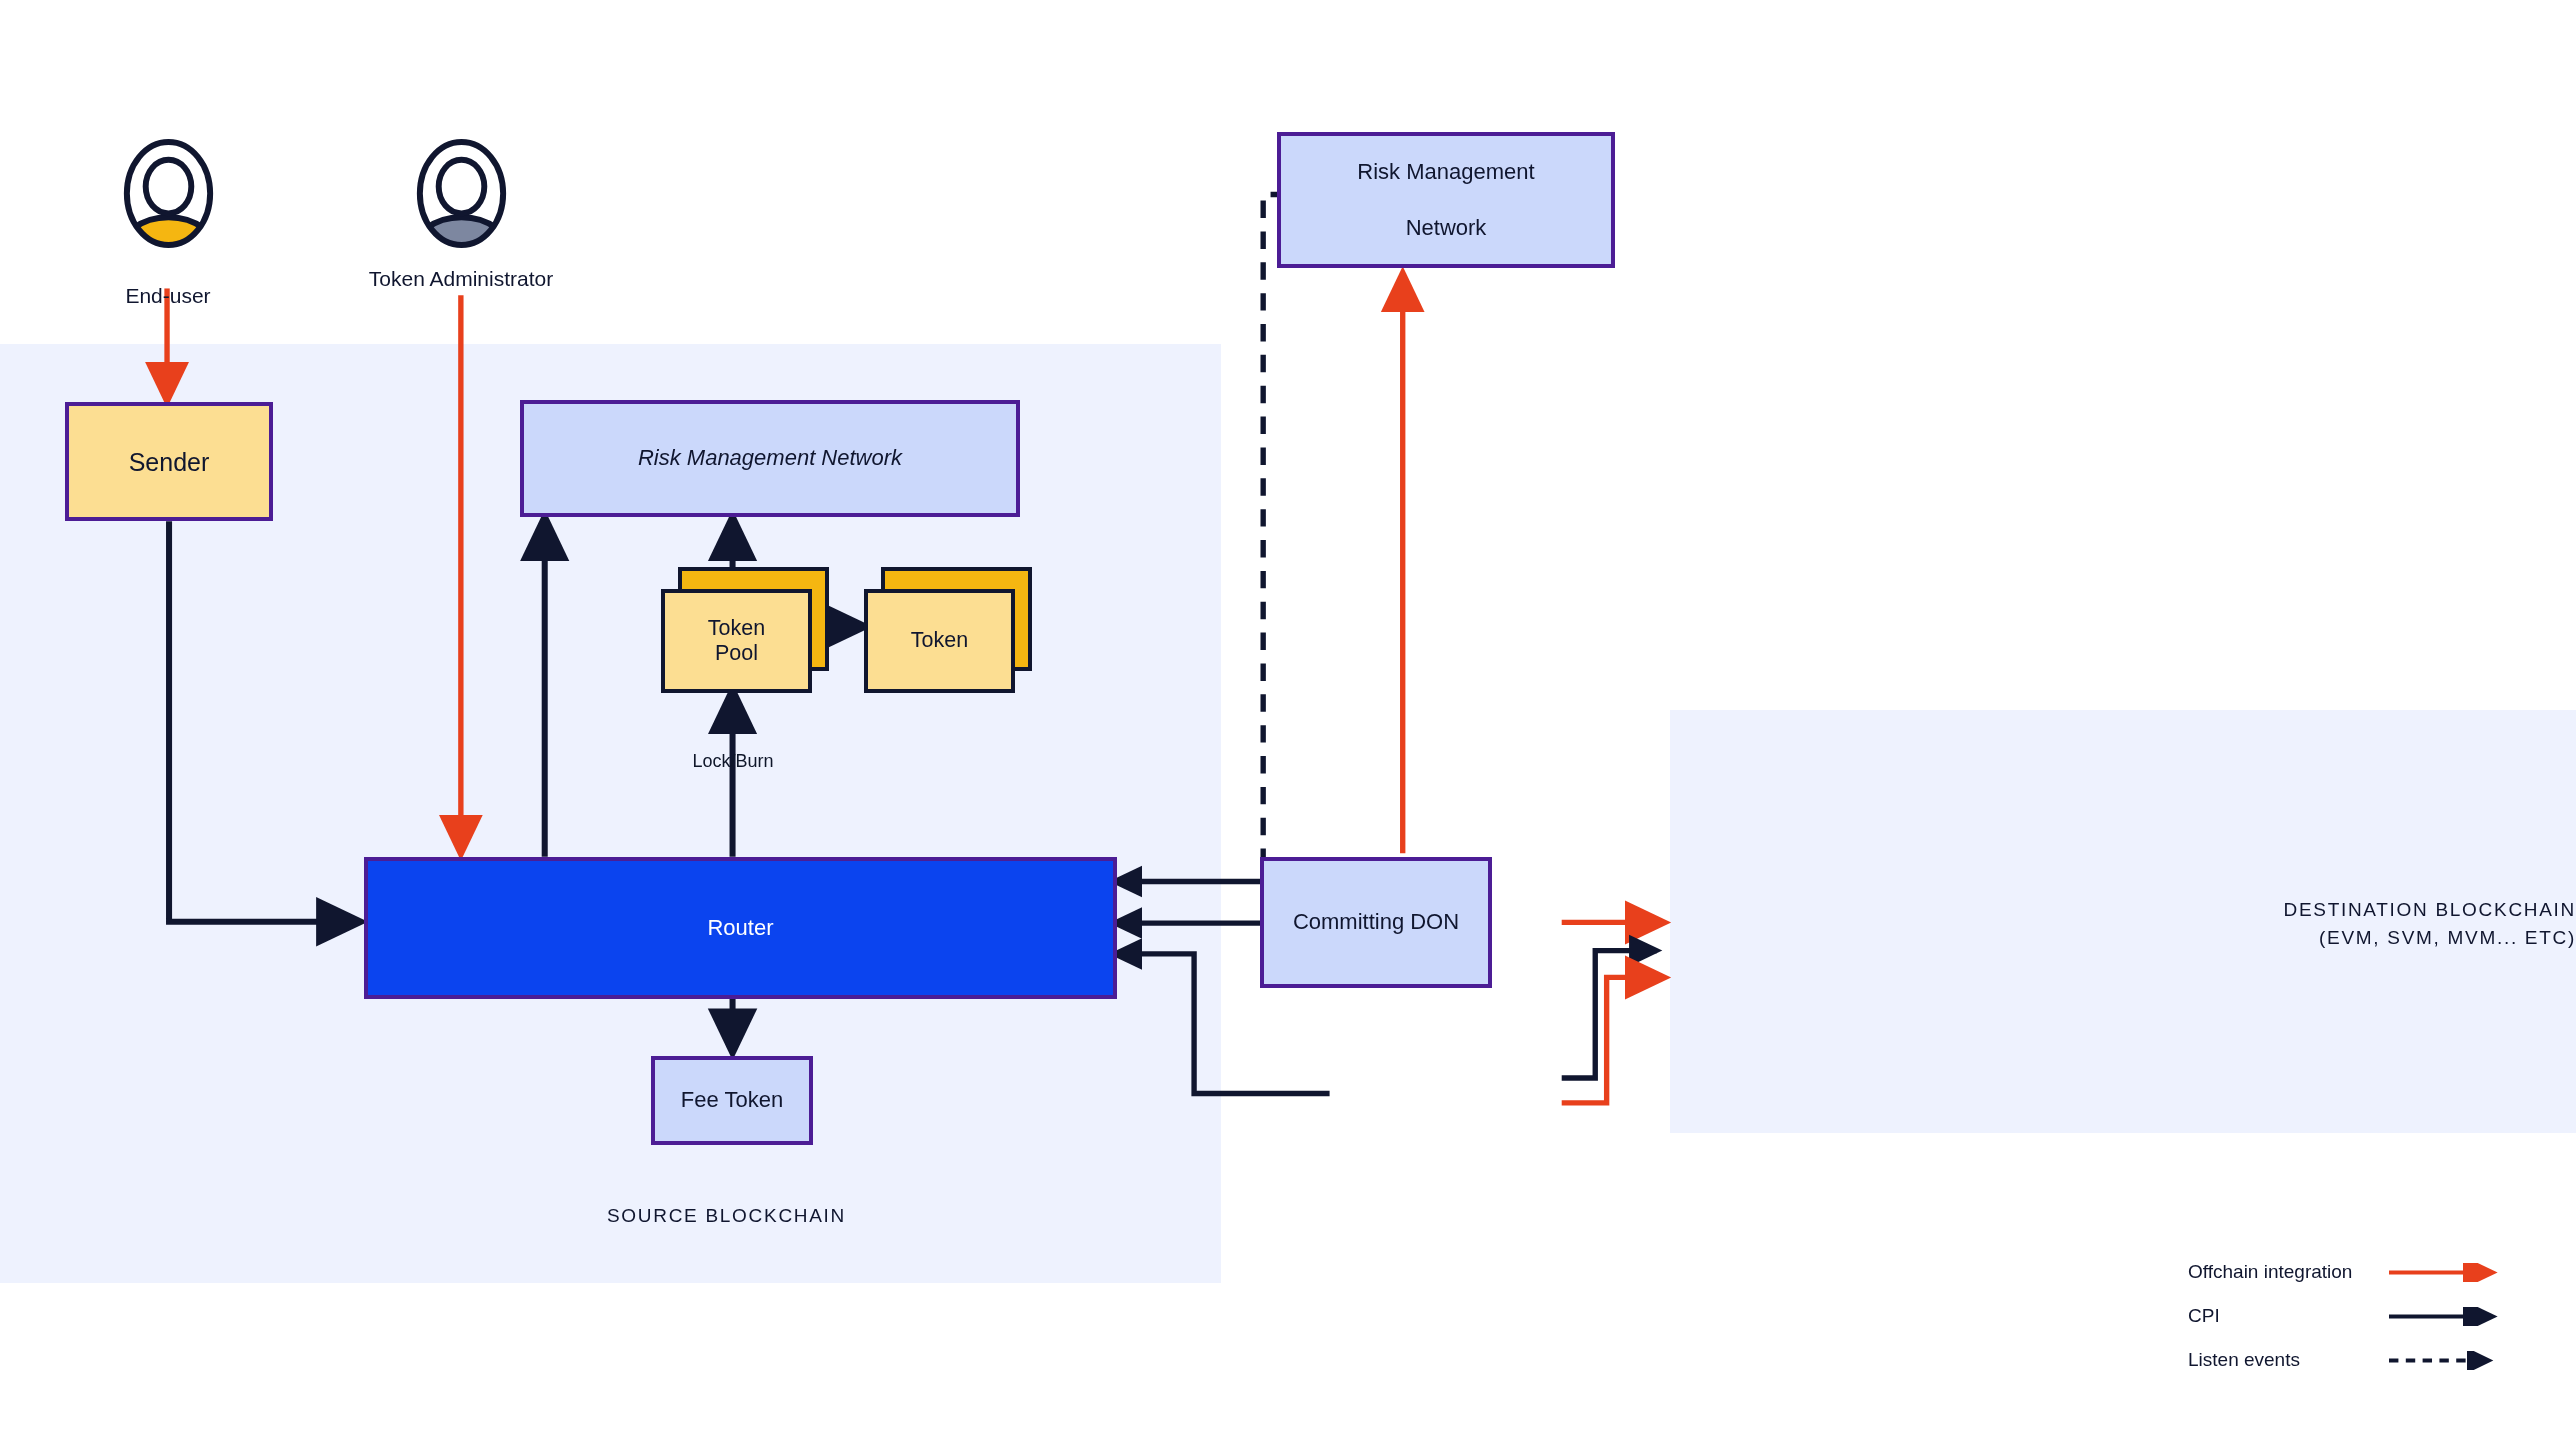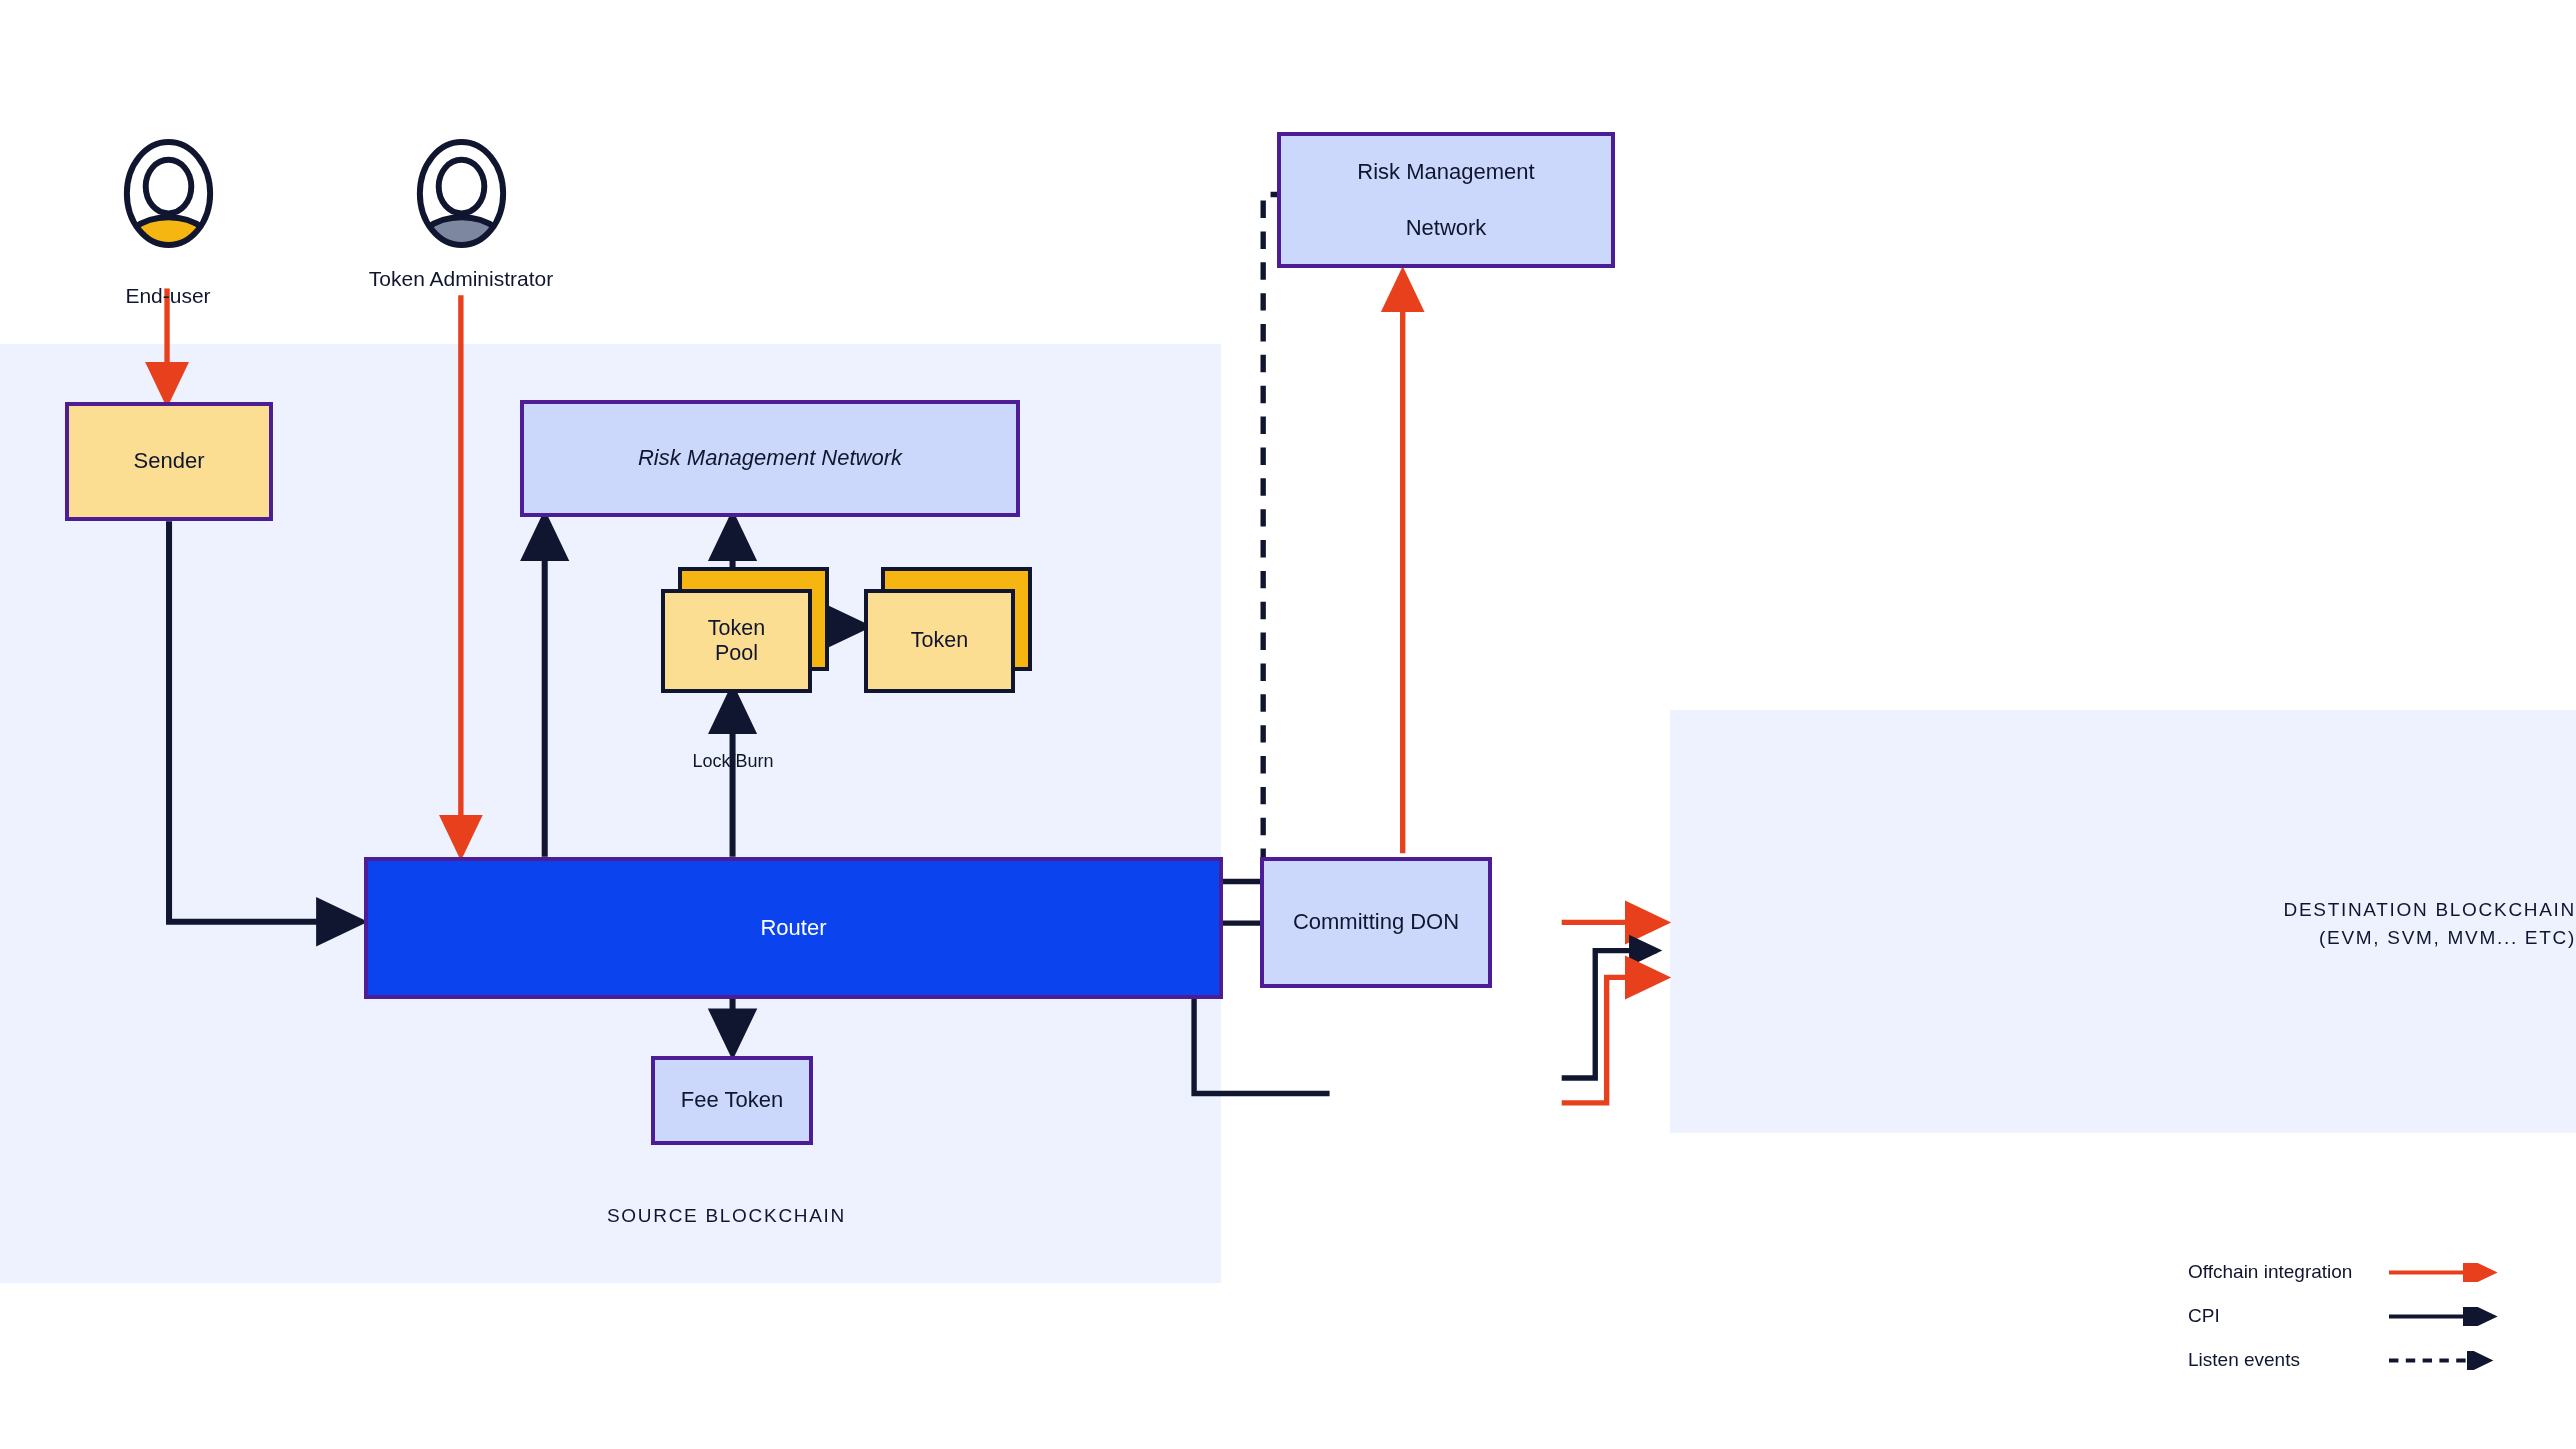--- a/index.html
+++ b/index.html
@@ -113,21 +113,21 @@
       </g>
       <ellipse cx="55" cy="56" rx="42" ry="52" fill="none" stroke="#10162F" stroke-width="6"></ellipse>
       <ellipse cx="55" cy="49" rx="23" ry="27" fill="none" stroke="#10162F" stroke-width="6"></ellipse>
     </svg>
   </div>
   <div class="alabel" style="left:367px;top:265px;width:188px;">
     <span>Token</span>
     <span>Administrator</span>
   </div>
 
-  <div class="node gold-node" style="left:65px;top:402px;width:208px;height:119px;font-size:22px;">
+  <div class="node gold-node" style="left:65px;top:402px;width:208px;height:119px;font-size:25px;">
     <span>Sender</span>
   </div>
 
   <div class="node blue-node" style="left:520px;top:400px;width:500px;height:117px;font-size:22px;font-style:italic;">
     <span>Risk Management Network</span>
   </div>
 
   <div class="stack" style="left:661px;top:567px;width:174px;height:127px;">
     <div class="back" style="left:17px;top:0px;width:151px;height:104px;"></div>
     <div class="front" style="left:0px;top:21.5px;width:151px;height:104px;font-size:21.5px;">
@@ -142,21 +142,21 @@
     <div class="back" style="left:17px;top:0px;width:151px;height:104px;"></div>
     <div class="front" style="left:0px;top:21.5px;width:151px;height:104px;font-size:21.5px;">
       <span>Token</span>
     </div>
   </div>
 
   <div class="edge-label" style="left:639px;top:751px;width:188px;">
     <span>Lock/Burn</span>
   </div>
 
-  <div class="node router-node" style="left:364px;top:857px;width:859px;height:142px;font-size:22px;">
+  <div class="node router-node" style="left:364px;top:857px;width:753px;height:142px;font-size:22px;">
     <span>Router</span>
   </div>
 
   <div class="node blue-node" style="left:651px;top:1056px;width:162px;height:89px;font-size:22px;">
     <span>Fee Token</span>
   </div>
 
   <div class="node blue-node" style="left:1277px;top:132px;width:338px;height:136px;font-size:22px;">
     <span>
       <span>Risk Management</span><br>

